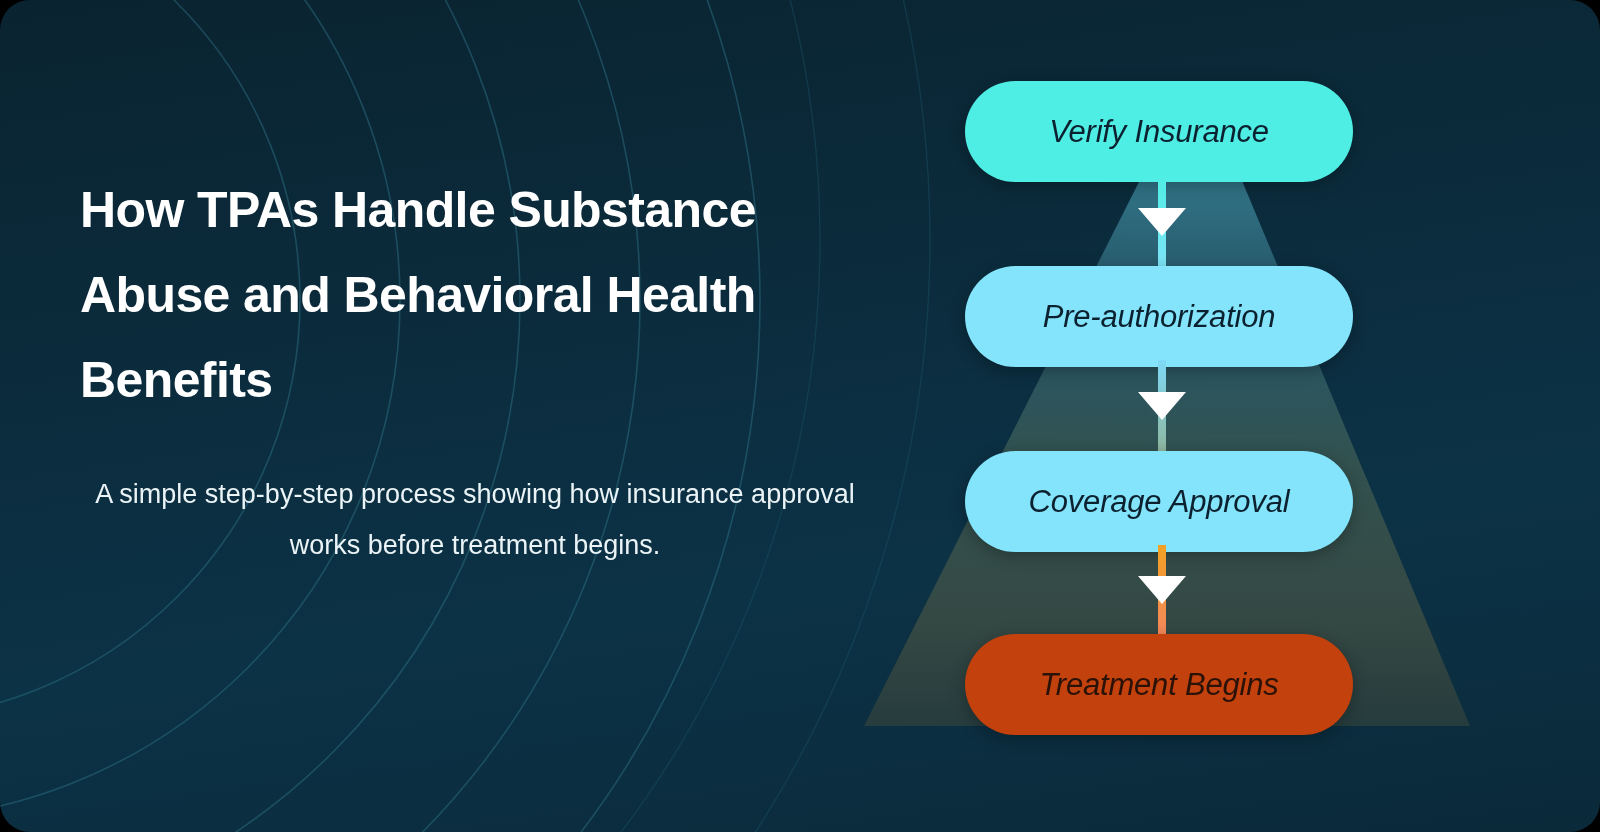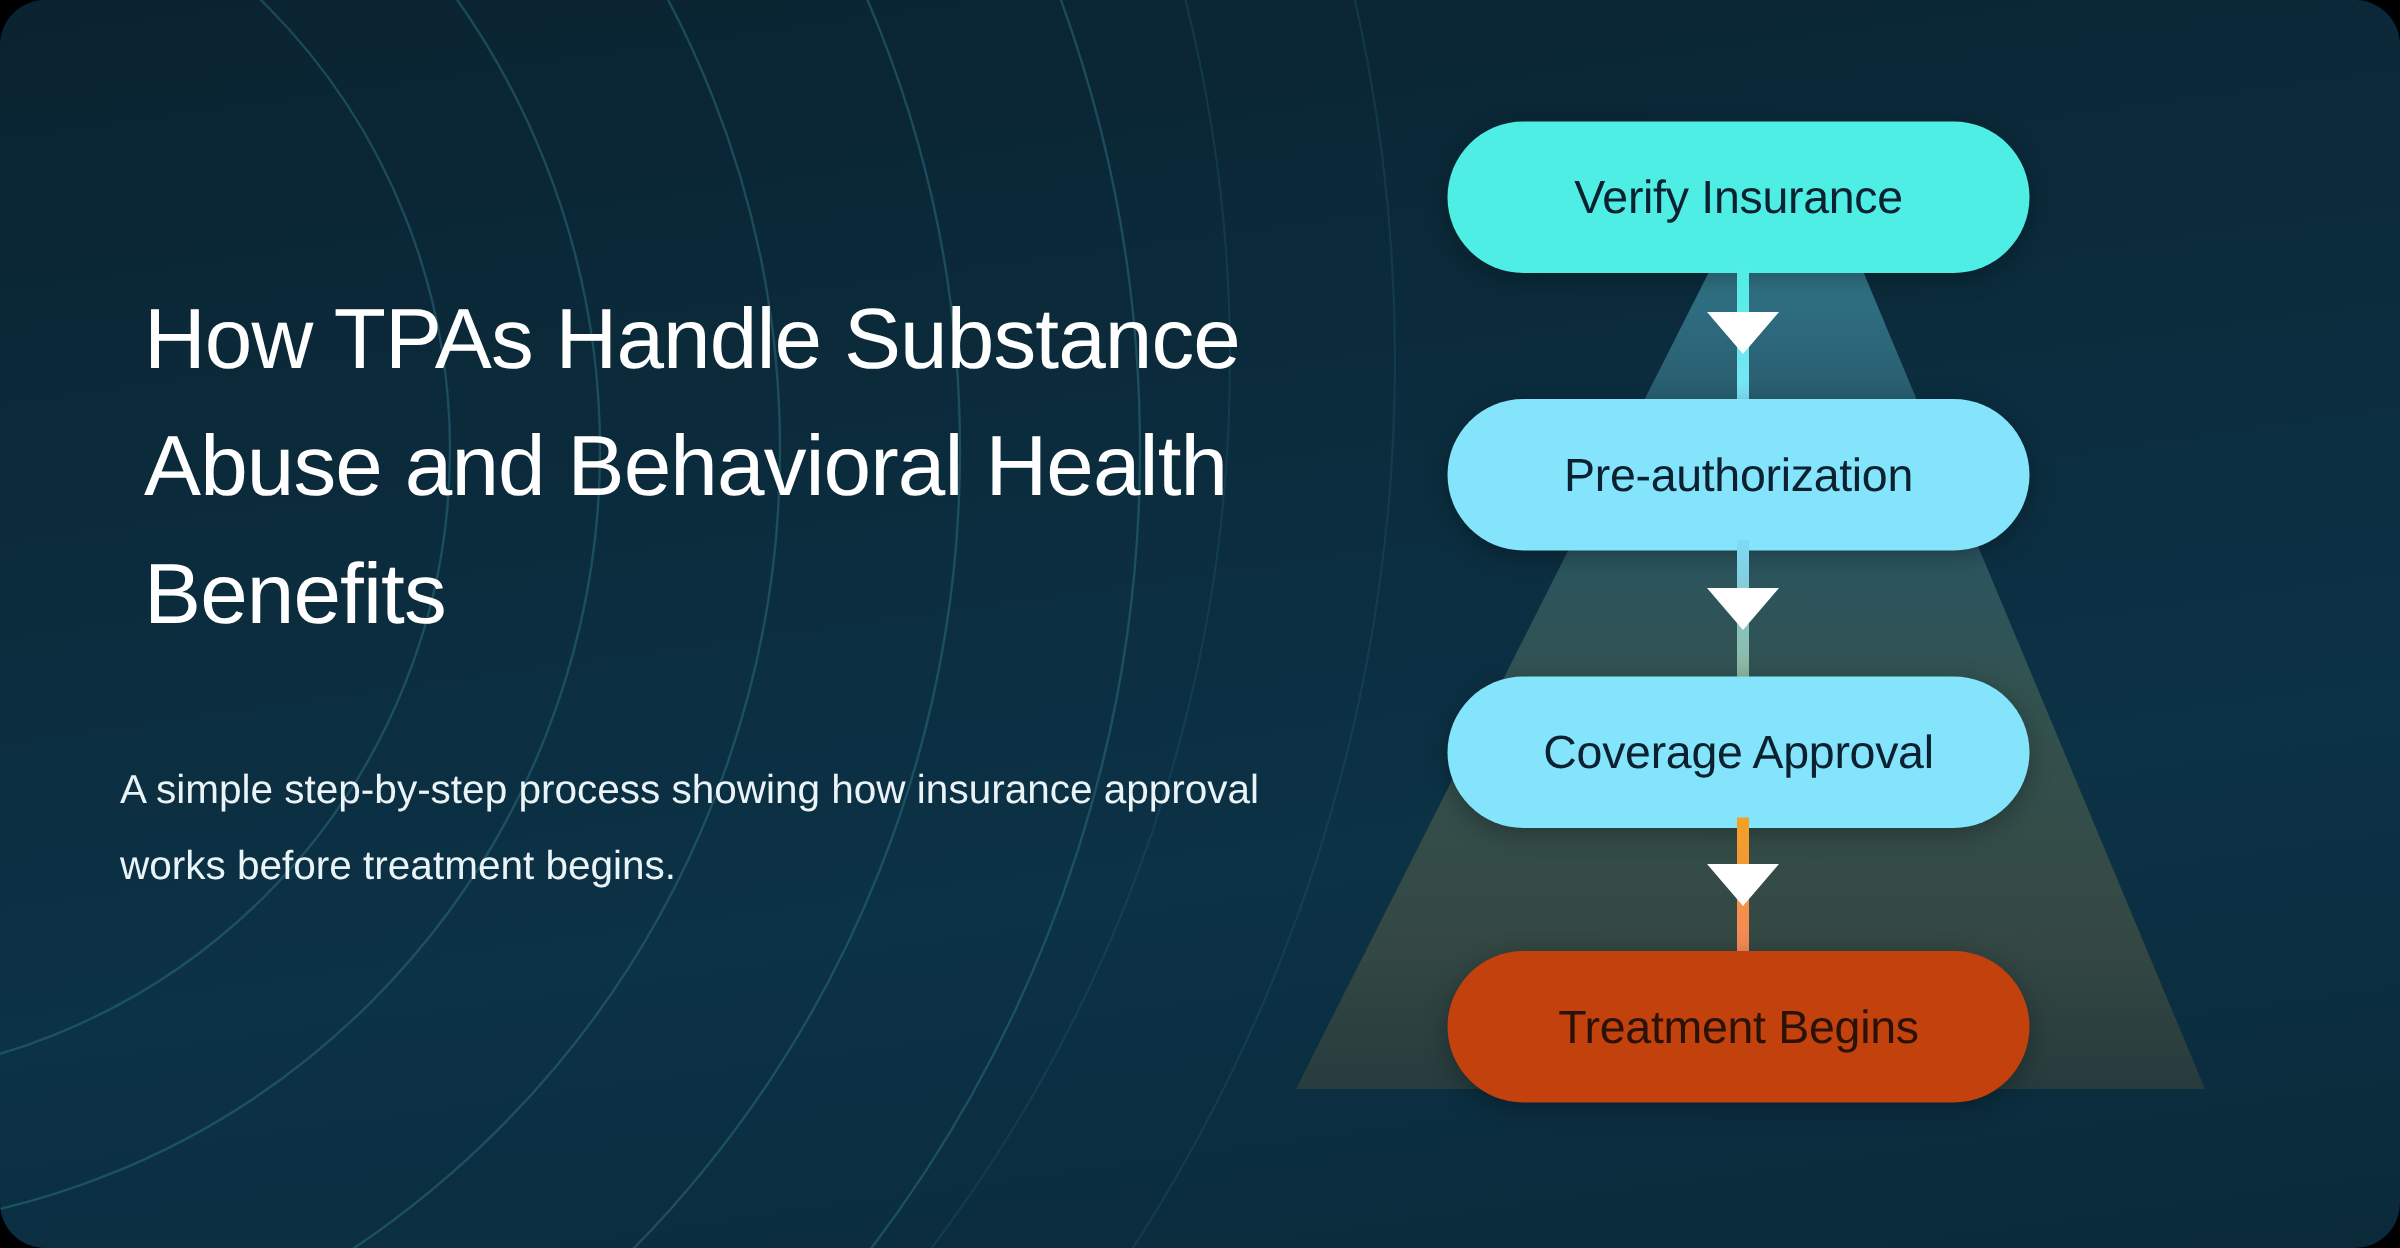--- a/index.html
+++ b/index.html
@@ -43,45 +43,47 @@
 
   
   #textcol {
     position: absolute;
     left: 80px;
     top: 168px;
     width: 780px;
   }
   #title {
     color: #ffffff;
-    font-size: 57px;
+    font-size: 50px;
     line-height: 85px;
-    font-weight: normal;
+    font-weight: bold;
     letter-spacing: -0.6px;
-    margin: 16px;
+    margin: 0;
     white-space: pre-line;
   }
   #subtitle {
     color: #eaf3f6;
     font-size: 27px;
     line-height: 51px;
     font-weight: normal;
     margin: 0;
     padding-top: 46px;
     width: 790px;
     white-space: pre-line;
+    text-align: center;
   }
 
   
   #flow {
     position: absolute;
     left: 820px;
     top: 0;
     width: 780px;
     height: 744px;
+    font-style: italic;
   }
   #cone {
     position: absolute;
     left: 0; top: 0;
     width: 780px; height: 832px;
     pointer-events: none;
   }
   .node {
     position: absolute;
     left: 145px;

